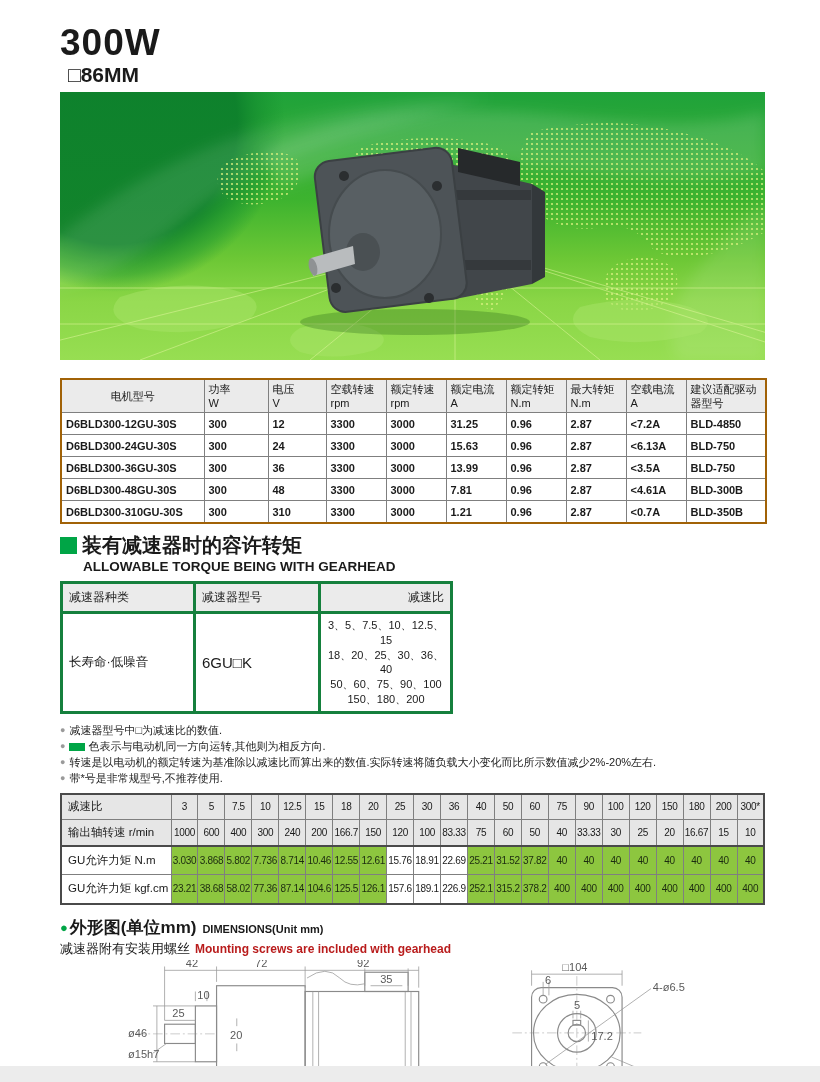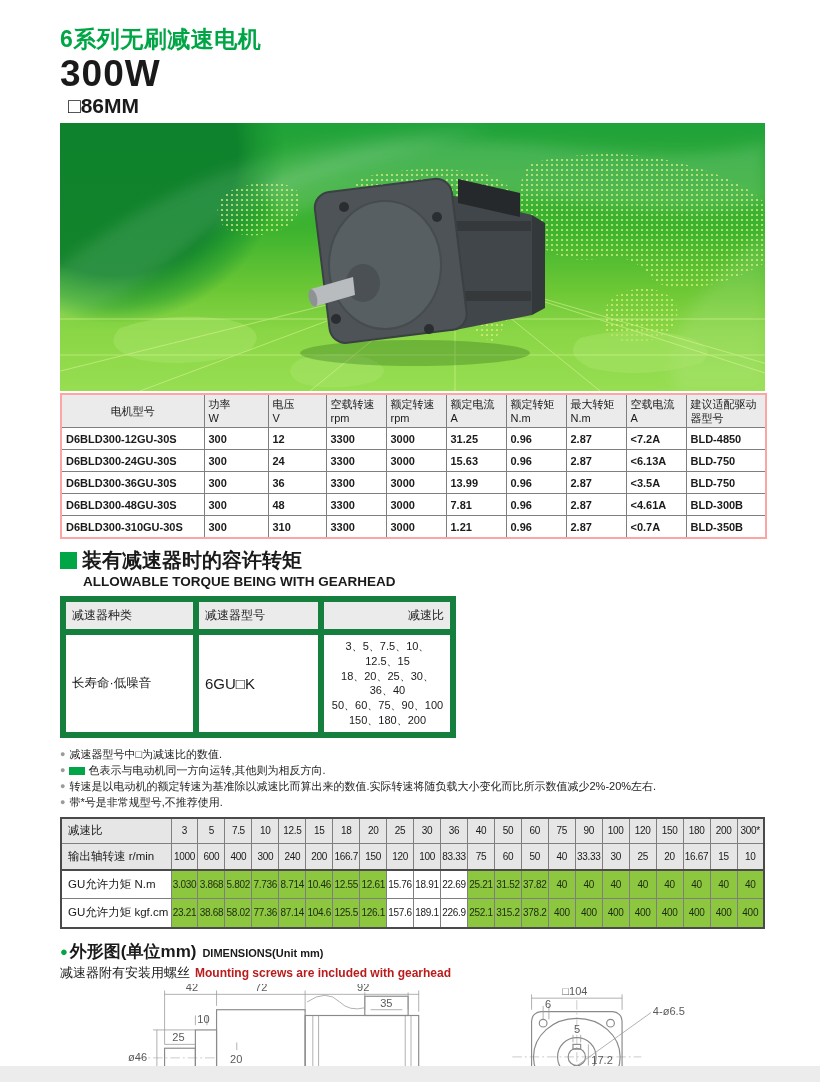--- a/index.html
+++ b/index.html
@@ -21,29 +21,29 @@
   
   .sec-title{margin-top:9px;display:flex;align-items:center;}
   .sq{width:17px;height:17px;background:var(--accent);display:inline-block;margin-right:5px;flex:0 0 auto;}
   .cn{font-size:21px;font-weight:bold;white-space:nowrap;}
   .en{font-size:12.5px;font-weight:bold;margin-left:8px;white-space:nowrap;position:relative;top:3px;}
   .sec2-wrap{margin-top:8px;}
   .sec2-en{display:block;margin-left:23px;font-size:13.5px;font-weight:bold;margin-top:0px;}
 
   
   table{border-collapse:collapse;}
-  .spec{margin-top:2px;width:705px;table-layout:fixed;border:2px solid #fca5a5;}
+  .spec{margin-top:18px;width:705px;table-layout:fixed;border:2px solid #a16207;}
   .spec th,.spec td{border:1px solid #7f7f7f;font-size:11px;padding:2px 4px;}
   .spec thead th{background:var(--hdrgray);font-weight:normal;text-align:left;vertical-align:middle;height:34px;line-height:1.3;}
   .spec thead th.center{text-align:center;}
   .spec tbody td{height:22px;text-align:left;font-weight:bold;}
 
   
   .gear{margin-top:7px;width:390px;table-layout:fixed;border:2px solid #4a4a4a;}
-  .gear th,.gear td{border:6px solid #15803d;}
+  .gear th,.gear td{border:3px solid #15803d;}
   .gear th{background:var(--hdrgray);font-weight:normal;font-size:12px;text-align:left;padding:5px 6px;}
   .gear th.r{text-align:right;}
   .gear td{font-size:12.5px;padding:4px 6px;vertical-align:middle;}
   .gear td.model{font-size:15px;margin-top:37px;}
   .gear td.ratios{font-size:11px;text-align:center;line-height:1.35;padding-right:5px;}
 
   
   .notes{margin-top:9px;font-size:11px;color:#222;line-height:1.45;}
   .note{display:flex;align-items:center;}
   .note .blt{color:#9a9a9a;font-size:9px;margin-right:4px;flex:0 0 auto;}
@@ -73,21 +73,20 @@
   .draw text{fill:#5a5a5a;font-size:11.5px;font-family:"Liberation Sans",sans-serif;}
   .bottom-strip{position:absolute;left:0;bottom:0;width:820px;height:16px;background:#ececec;}
 </style>
 </head>
 <body>
 
 <div class="page">
   <div class="content">
 
     <div class="hdr">
-      <div class="series">6系列无刷减速电机</div>
       <div class="power">300W</div>
       <div class="frame">□86MM</div>
     </div>
 
     <div class="banner">
       <svg viewBox="0 0 705 268" width="705" height="268">
         <defs>
           <linearGradient id="bg" x1="0" y1="0" x2="0" y2="1">
             <stop offset="0" stop-color="#1fa23a"></stop>
             <stop offset="0.40" stop-color="#3db32f"></stop>

